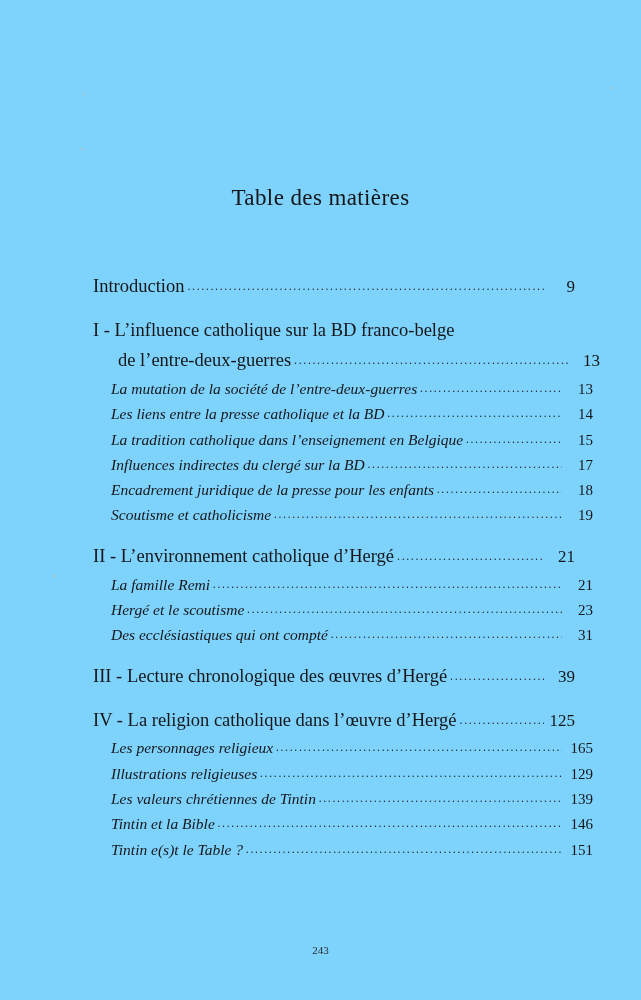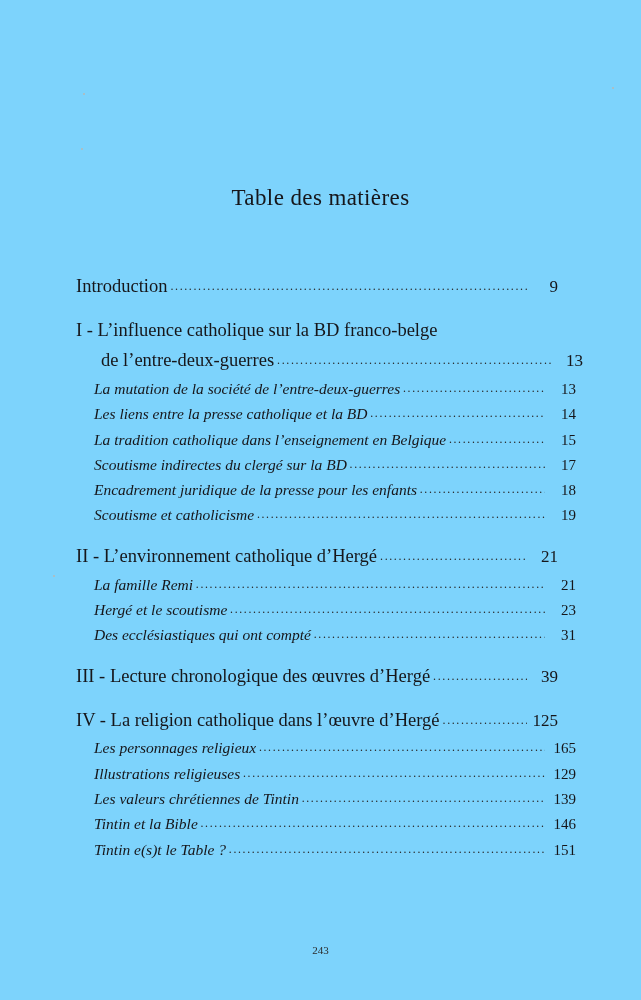--- a/index.html
+++ b/index.html
@@ -26,21 +26,21 @@
     left: 0;
     width: 641px;
     text-align: center;
     font-size: 23px;
     letter-spacing: 0.4px;
     font-family: "Liberation Serif", serif;
   }
   .toc {
     position: absolute;
     top: 272px;
-    left: 76px;
+    left: 93px;
     width: 482px;
   }
   .group {
     margin-bottom: 14px;
   }
   .entry {
     display: flex;
     align-items: baseline;
     width: 100%;
     line-height: 1.62;
@@ -138,21 +138,21 @@
           <span class="label">Les liens entre la presse catholique et la BD</span>
           <span class="dots">.........................................................................................</span>
           <span class="page-num">14</span>
         </div>
         <div class="entry lvl-sub">
           <span class="label">La tradition catholique dans l’enseignement en Belgique</span>
           <span class="dots">.........................................................................................</span>
           <span class="page-num">15</span>
         </div>
         <div class="entry lvl-sub">
-          <span class="label">Scoutisme indirectes du clergé sur la BD</span>
+          <span class="label">Influences indirectes du clergé sur la BD</span>
           <span class="dots">.........................................................................................</span>
           <span class="page-num">17</span>
         </div>
         <div class="entry lvl-sub">
           <span class="label">Encadrement juridique de la presse pour les enfants</span>
           <span class="dots">.........................................................................................</span>
           <span class="page-num">18</span>
         </div>
         <div class="entry lvl-sub">
           <span class="label">Scoutisme et catholicisme</span>

